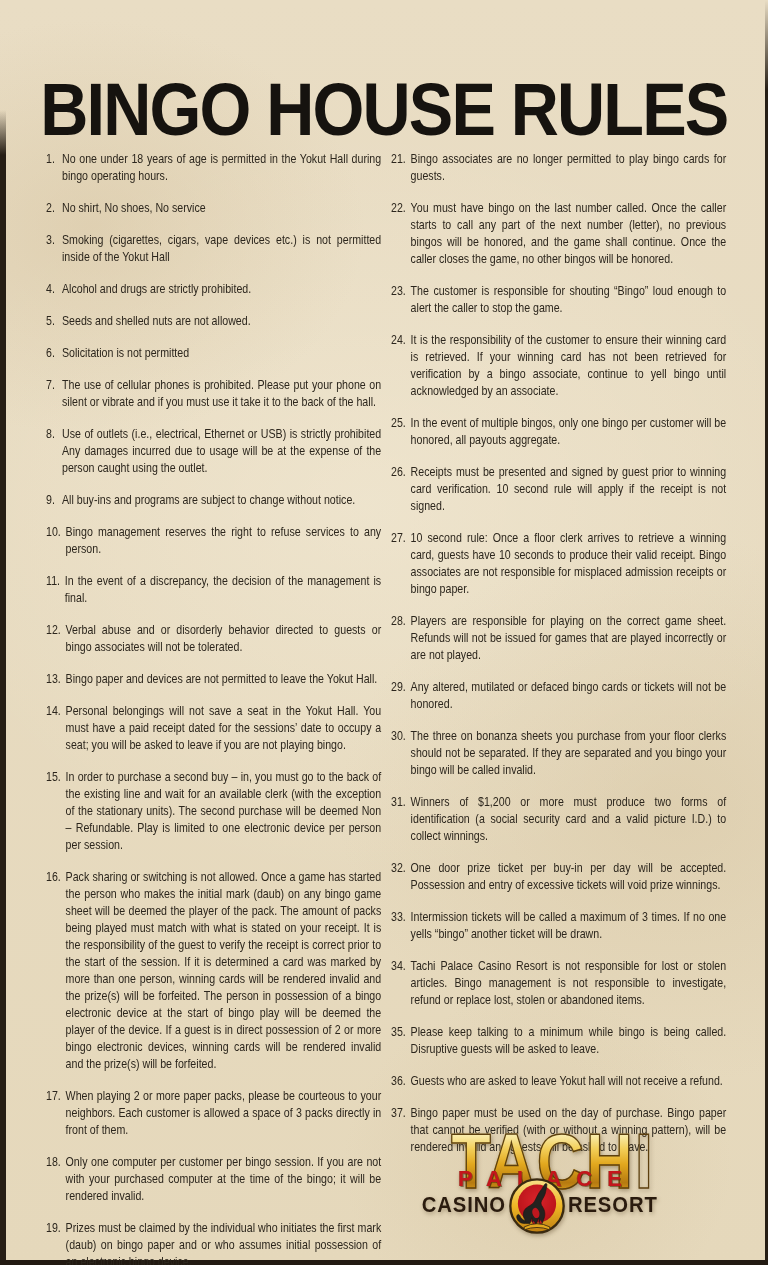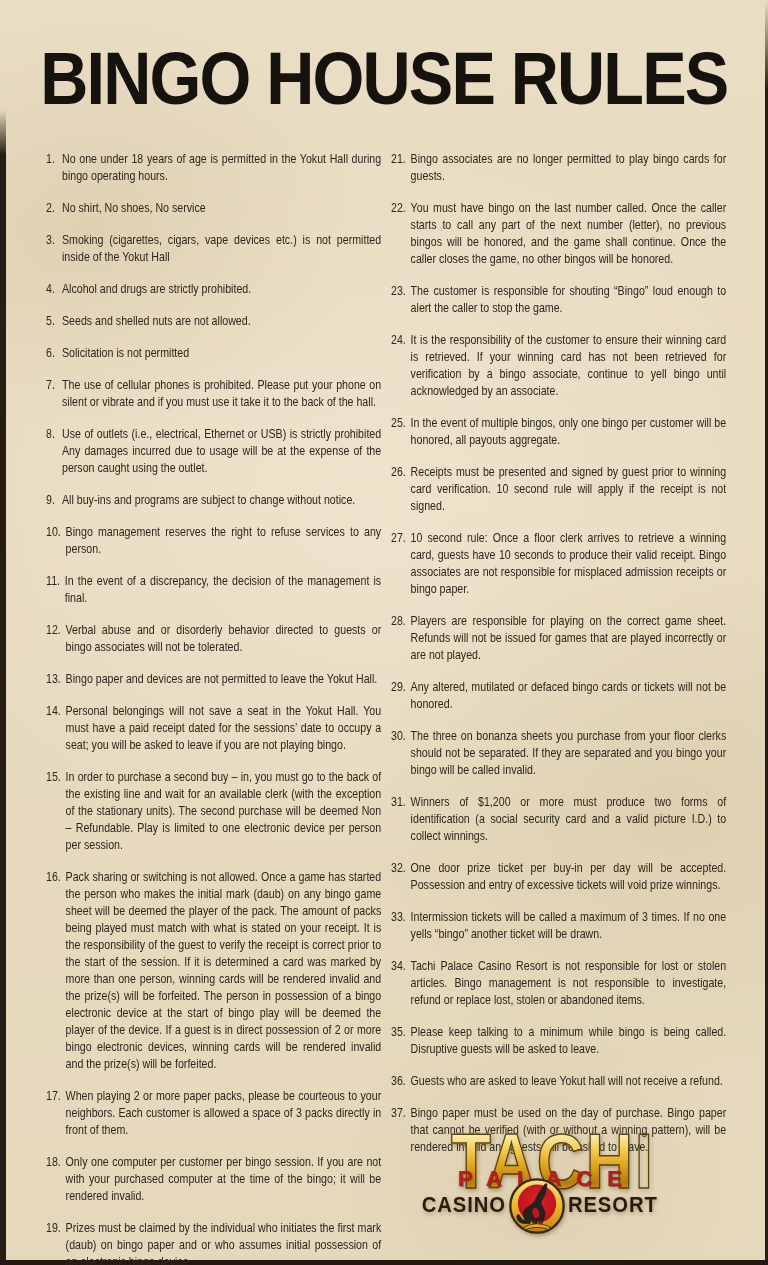--- a/index.html
+++ b/index.html
@@ -13,21 +13,21 @@
       radial-gradient(ellipse 640px 520px at 48% 40%, rgba(255,250,236,.28), transparent 72%),
       radial-gradient(ellipse 300px 260px at 70% 92%, rgba(206,186,148,.30), transparent 65%),
       linear-gradient(#e9ddc4,#e5d8bb);
   }
   .edge-left{position:absolute;left:0;top:110px;bottom:0;width:6px;
     background:linear-gradient(to bottom, rgba(38,30,21,0), #261e15 45px, #261e15);}
   .edge-right{position:absolute;right:0;top:0;bottom:0;width:3px;
     background:linear-gradient(to bottom, rgba(38,30,21,0), #261e15 90px, #261e15);}
   .edge-bottom{position:absolute;left:0;right:0;bottom:0;height:5px;background:#221a12;}
 
-  .title-wrap{position:absolute;top:41px;left:0;width:768px;text-align:center;}
+  .title-wrap{position:absolute;top:72px;left:0;width:768px;text-align:center;}
   .title-wrap h1{margin:0;font-size:74px;line-height:76px;font-weight:700;color:#16130f;
     letter-spacing:-2px;white-space:nowrap;}
   .title-wrap h1 span{display:inline-block;transform:scaleX(.9);transform-origin:center top;}
 
   .col{position:absolute;top:150px;width:419px;transform:scaleX(.8);transform-origin:left top;
     color:#2c261d;font-size:13.3px;line-height:17px;}
   .col-left{left:46px;}
   .col-right{left:391px;}
   .rule{display:flex;margin-bottom:15px;}
   .rule .num{flex:0 0 auto;margin-right:6px;min-width:14px;white-space:nowrap;}

